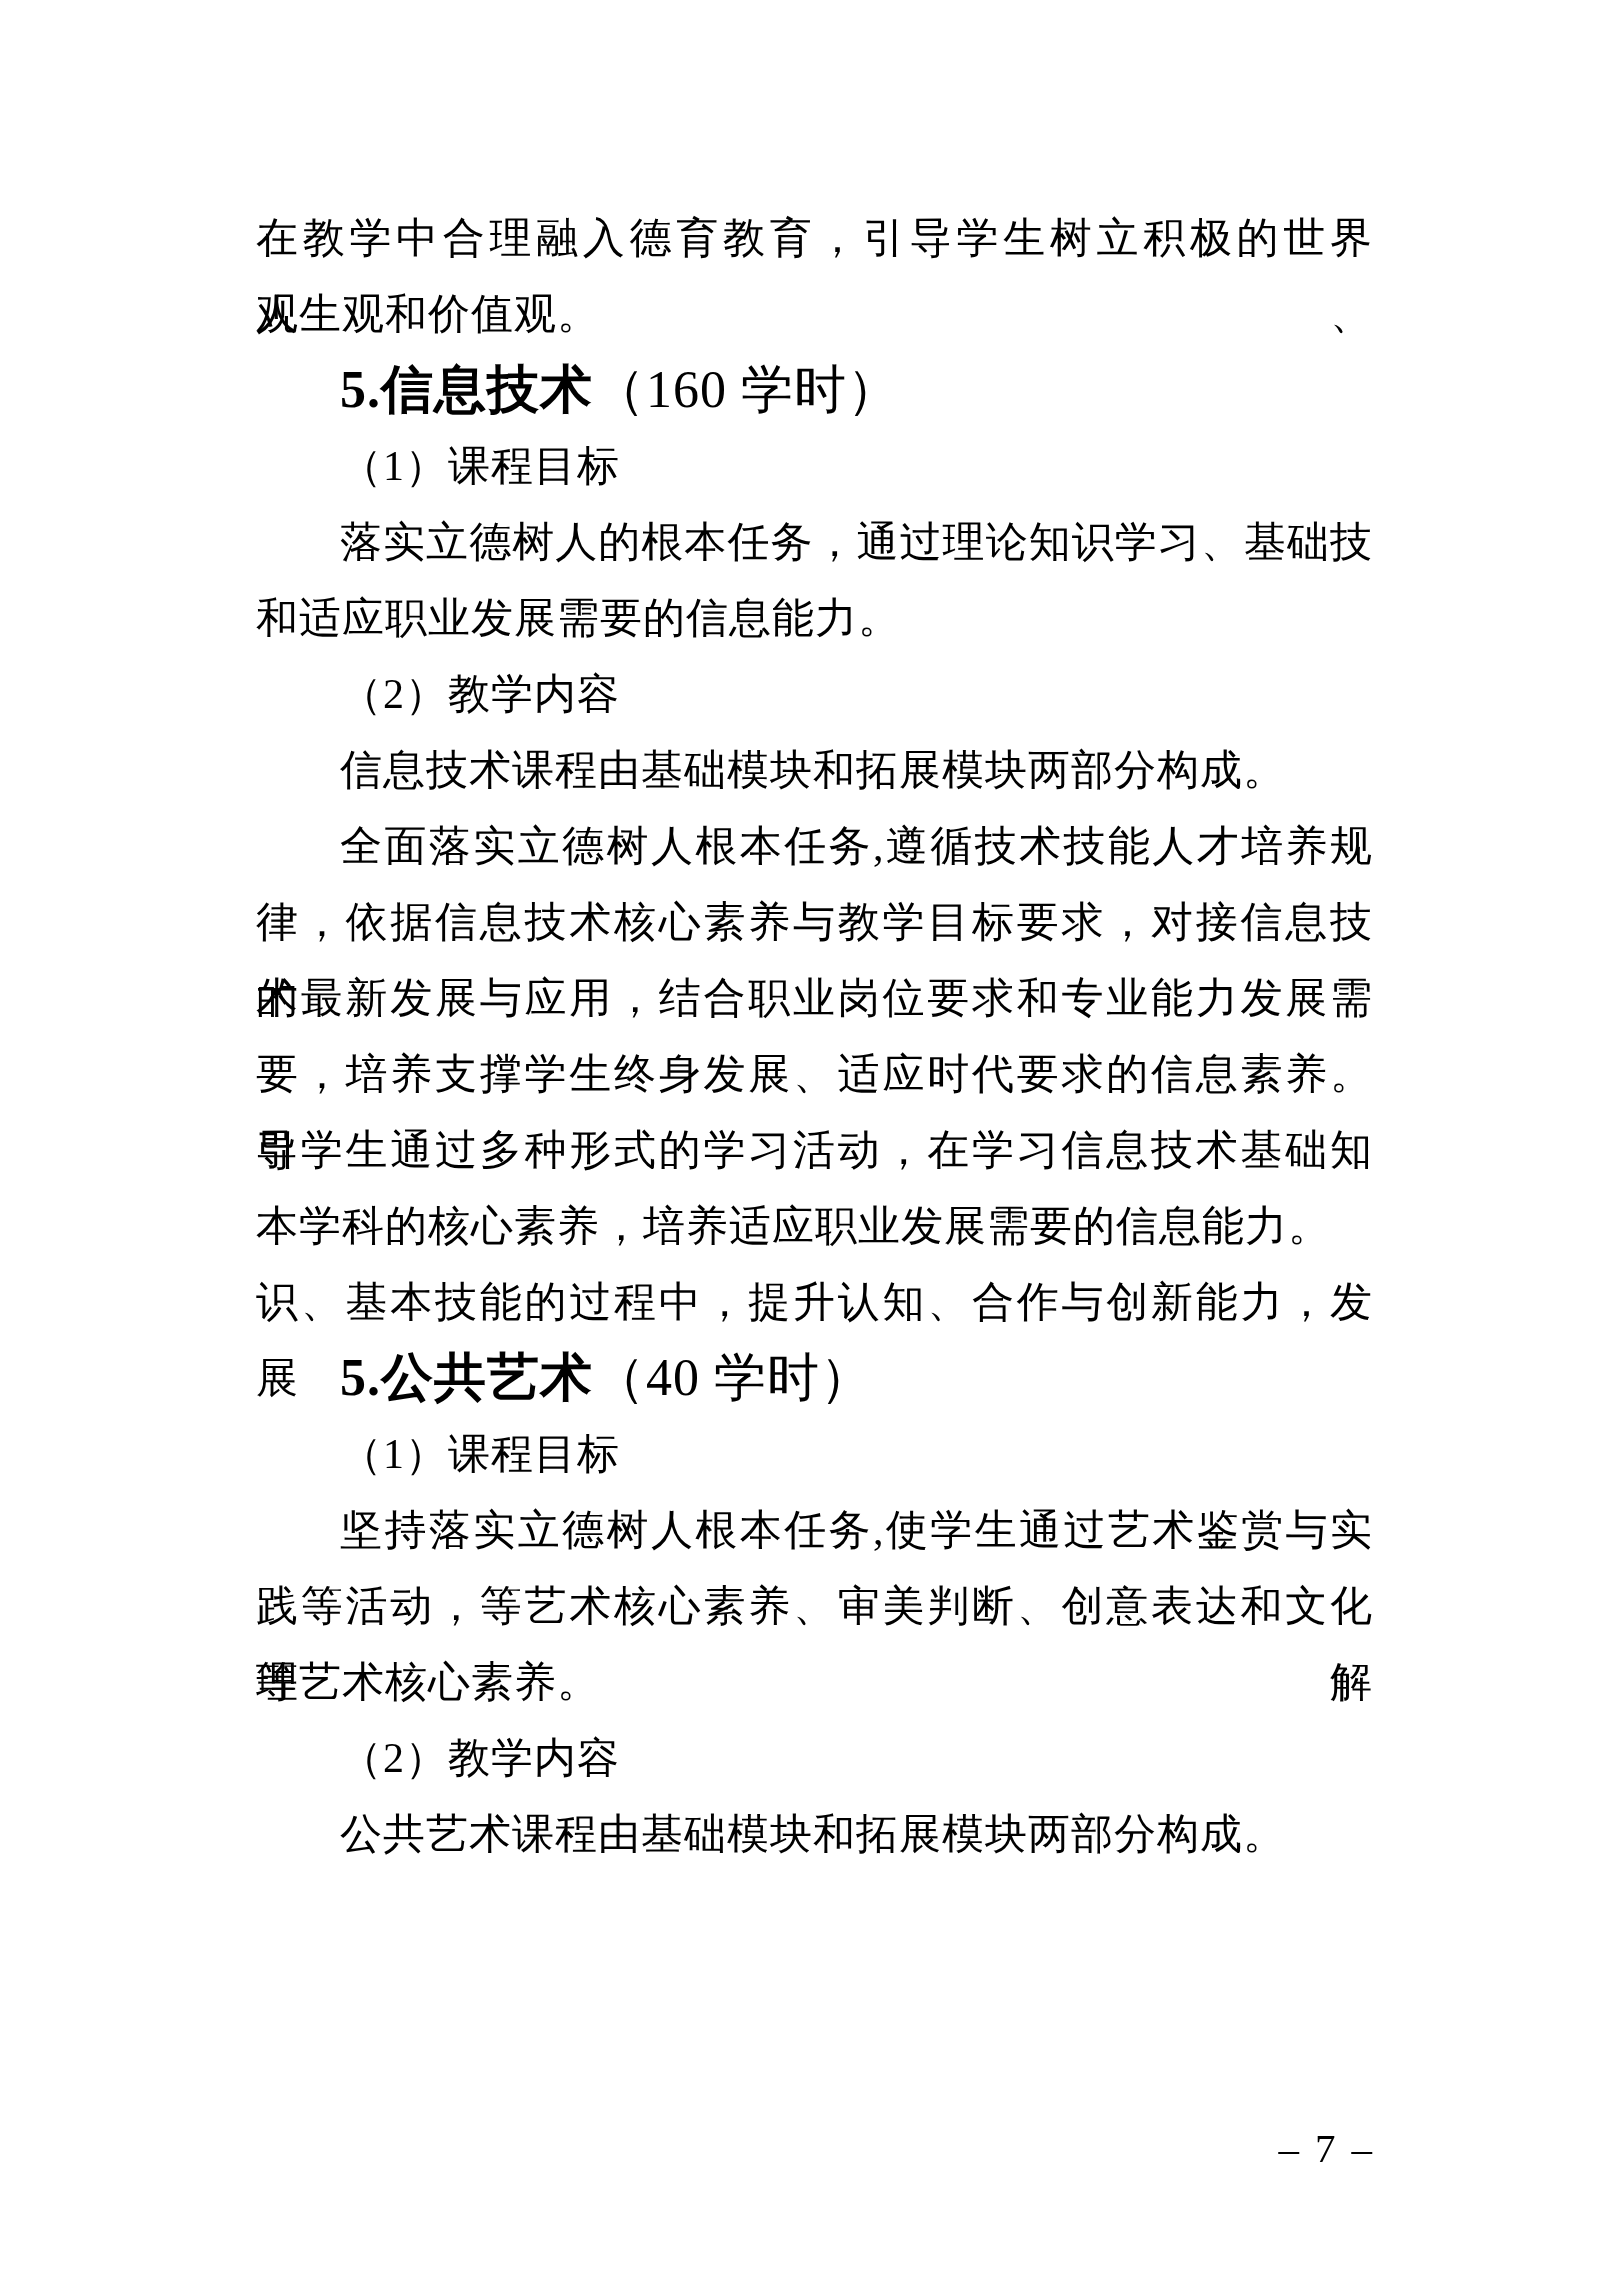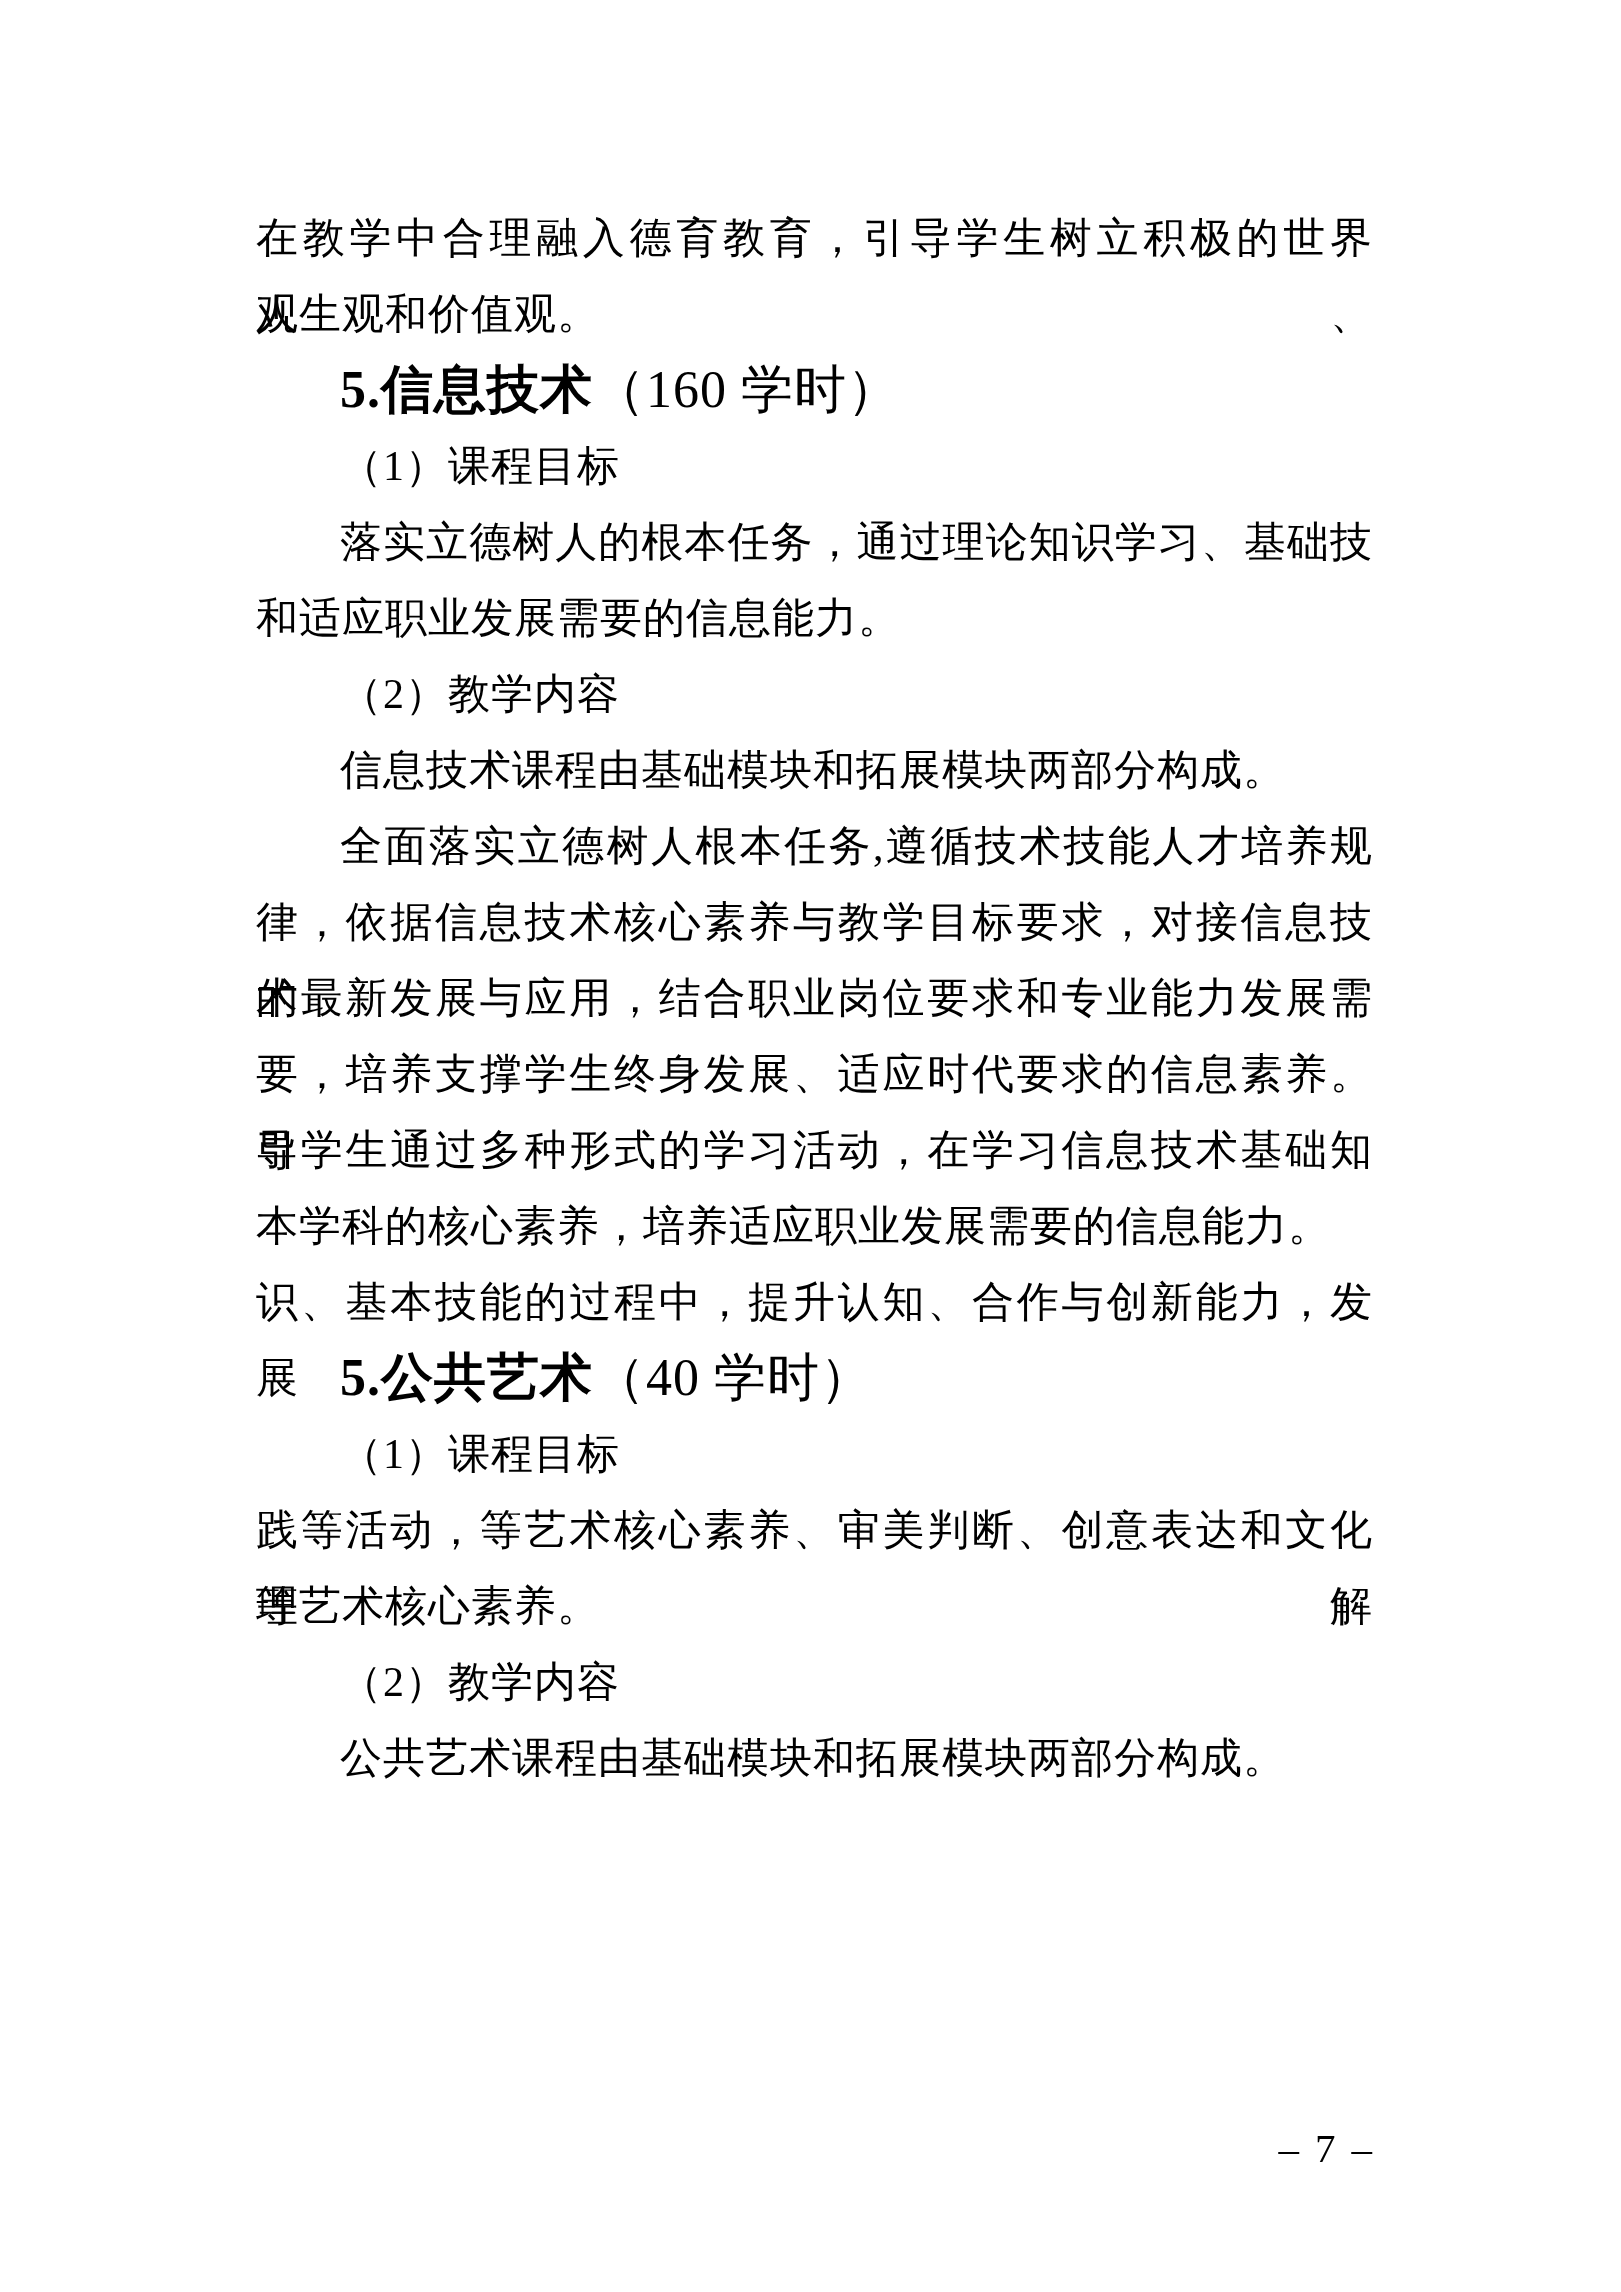--- a/index.html
+++ b/index.html
@@ -68,20 +68,21 @@
       <div class="line indent">信息技术课程由基础模块和拓展模块两部分构成。</div>
       <div class="line indent justify">全面落实立德树人根本任务,遵循技术技能人才培养规</div>
       <div class="line justify">律，依据信息技术核心素养与教学目标要求，对接信息技术</div>
       <div class="line justify">的最新发展与应用，结合职业岗位要求和专业能力发展需</div>
       <div class="line justify">要，培养支撑学生终身发展、适应时代要求的信息素养。引</div>
       <div class="line justify">导学生通过多种形式的学习活动，在学习信息技术基础知</div>
       <div class="line">本学科的核心素养，培养适应职业发展需要的信息能力。</div>
       <div class="line justify">识、基本技能的过程中，提升认知、合作与创新能力，发展</div>
       <div class="line indent heading"><span class="bold">5.公共艺术</span><span>（40 学时）</span></div>
       <div class="line indent">（1）课程目标</div>
+      <div class="line indent justify">坚持落实立德树人根本任务,使学生通过艺术鉴赏与实</div>
       <div class="line justify">践等活动，等艺术核心素养、审美判断、创意表达和文化理解</div>
       <div class="line">等艺术核心素养。</div>
       <div class="line indent">（2）教学内容</div>
       <div class="line indent">公共艺术课程由基础模块和拓展模块两部分构成。</div>
     </div>
   <div class="page-number">– 7 –</div>
 </div>
 
 
 </body></html>

